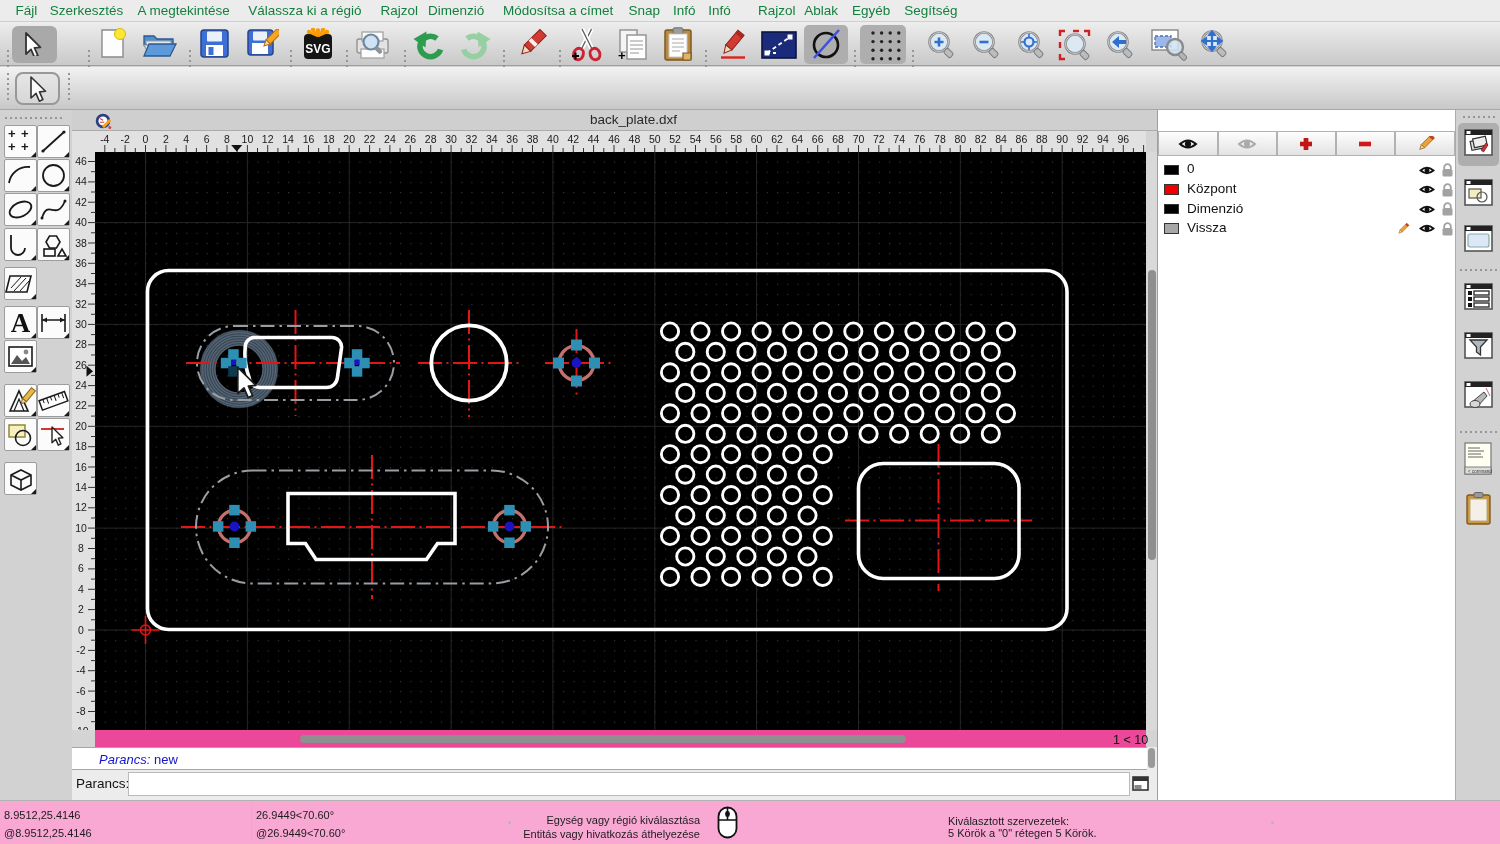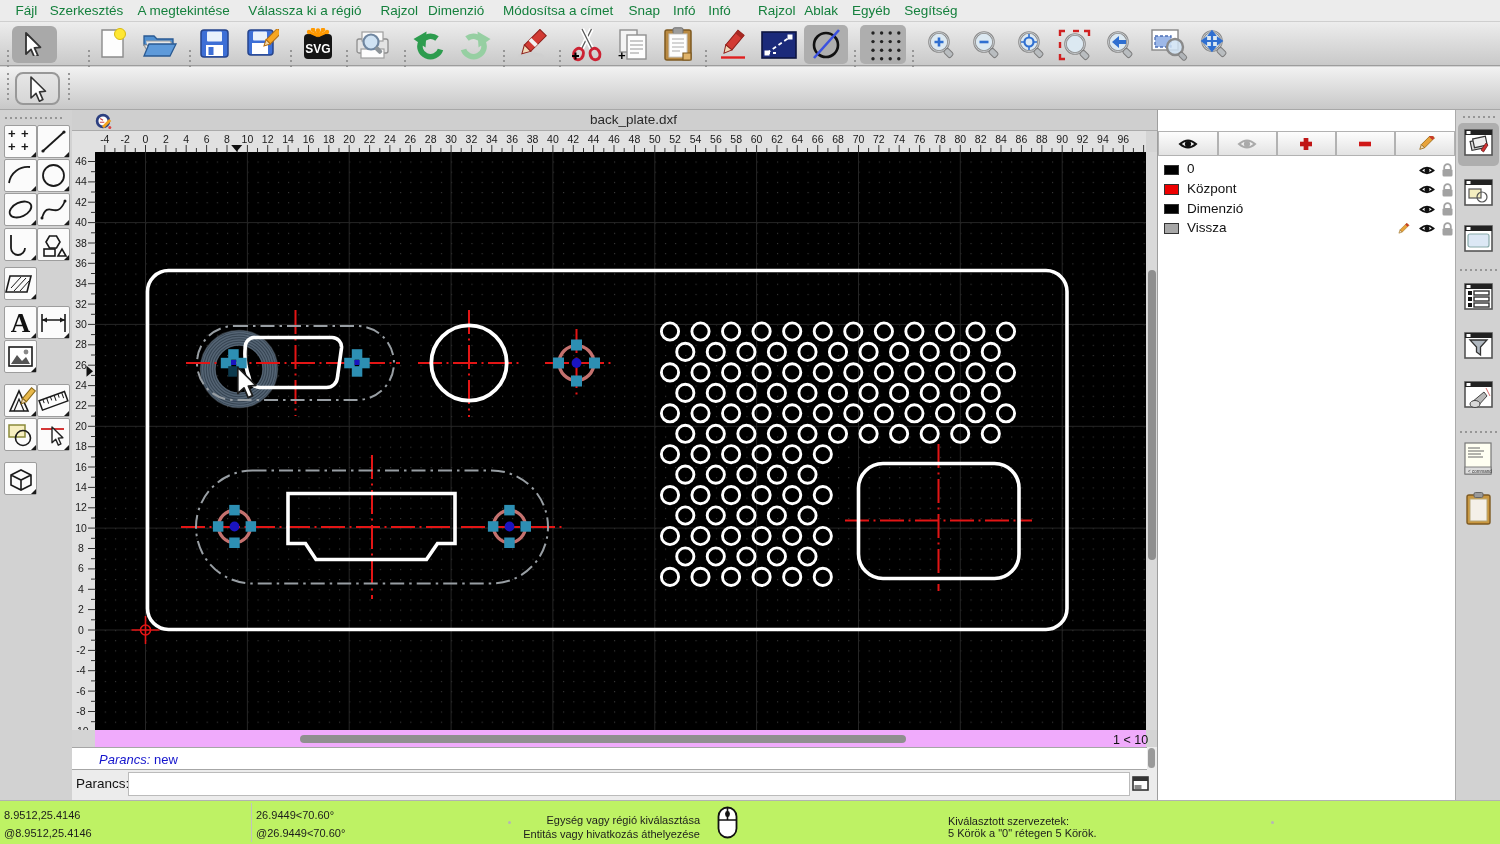--- a/index.html
+++ b/index.html
@@ -9,30 +9,30 @@
 #tb2{position:absolute;left:0;top:67px;width:1500px;height:43px;background:linear-gradient(#f2f2f2,#c8c8c8);border-bottom:1px solid #a8a8a8}
 #leftbar{position:absolute;left:0;top:110px;width:72px;height:690px;background:#d2d2d2}
 .vsep{position:absolute;top:28px;width:2px;height:32px;background-image:repeating-linear-gradient(#969696 0 2px,transparent 2px 5px)}
 .vsep2{position:absolute;top:6px;width:2px;height:30px;background-image:repeating-linear-gradient(#969696 0 2px,transparent 2px 5px)}
 .hsep{position:absolute;height:2px;background-image:repeating-linear-gradient(90deg,#969696 0 2px,transparent 2px 5px)}
 .tbtn{position:absolute;width:33px;height:33px;background:#fbfbfb;border:1px solid #9d9d9d;border-radius:2px}
 #titlebar{position:absolute;left:72px;top:110px;width:1085px;height:21px;background:#cfcfcf;border-bottom:1px solid #ababab}
 #titlebar .t{position:absolute;left:38px;right:0;top:2px;text-align:center;font-size:13.5px;font-weight:400;color:#2a2a2a}
 #rulcorner{position:absolute;left:72px;top:131px;width:23px;height:21px;background:#e1e1e1}
 #canvas{position:absolute;left:95px;top:152px;width:1051px;height:578px;background:#000}
-#hscroll{position:absolute;left:95px;top:730px;width:1051px;height:17px;background:#f0abfc}
+#hscroll{position:absolute;left:95px;top:730px;width:1051px;height:17px;background:#ec4899}
 #vscroll{position:absolute;left:1146px;top:152px;width:11px;height:578px;background:#d9d9d9}
 #cmdhist{position:absolute;left:72px;top:747px;width:1075px;height:23px;background:#fff;border-top:1px solid #a6a6a6;border-bottom:1px solid #a6a6a6;font-size:13px;color:#1414cc}
 #cmdinrow{position:absolute;left:72px;top:770px;width:1085px;height:30px;background:#ececec}
 #rpanel{position:absolute;left:1157px;top:110px;width:298px;height:690px;background:#fff;border-left:1px solid #9e9e9e}
 #rphead{position:absolute;left:0;top:0;width:297px;height:21px;background:linear-gradient(#e4e4e4,#cfcfcf);border-bottom:1px solid #b0b0b0}
 #rptools{position:absolute;left:0;top:21px;width:297px;height:25px}
 .rpbtn{position:absolute;top:0;height:25px;background:linear-gradient(#fdfdfd,#e3e3e3);border:1px solid #b2b2b2}
 #dock{position:absolute;left:1455px;top:110px;width:45px;height:690px;background:#d2d2d2;border-left:1px solid #ababab}
-#statusbar{position:absolute;left:0;top:800px;width:1500px;height:44px;background:#bef264;border-top:1px solid #b2b2b2;font-size:11px;color:#1c1c1c}
+#statusbar{position:absolute;left:0;top:800px;width:1500px;height:44px;background:#f9a8d4;border-top:1px solid #b2b2b2;font-size:11px;color:#1c1c1c}
 .st{position:absolute;white-space:pre}
 svg{display:block}
 </style></head><body>
 <div id="menubar">
     <span style="left:15.4px">Fájl</span>
     <span style="left:49.7px">Szerkesztés</span>
     <span style="left:137.5px">A megtekintése</span>
     <span style="left:248.3px">Válassza ki a régió</span>
     <span style="left:380.6px">Rajzol</span>
     <span style="left:428.0px">Dimenzió</span>

